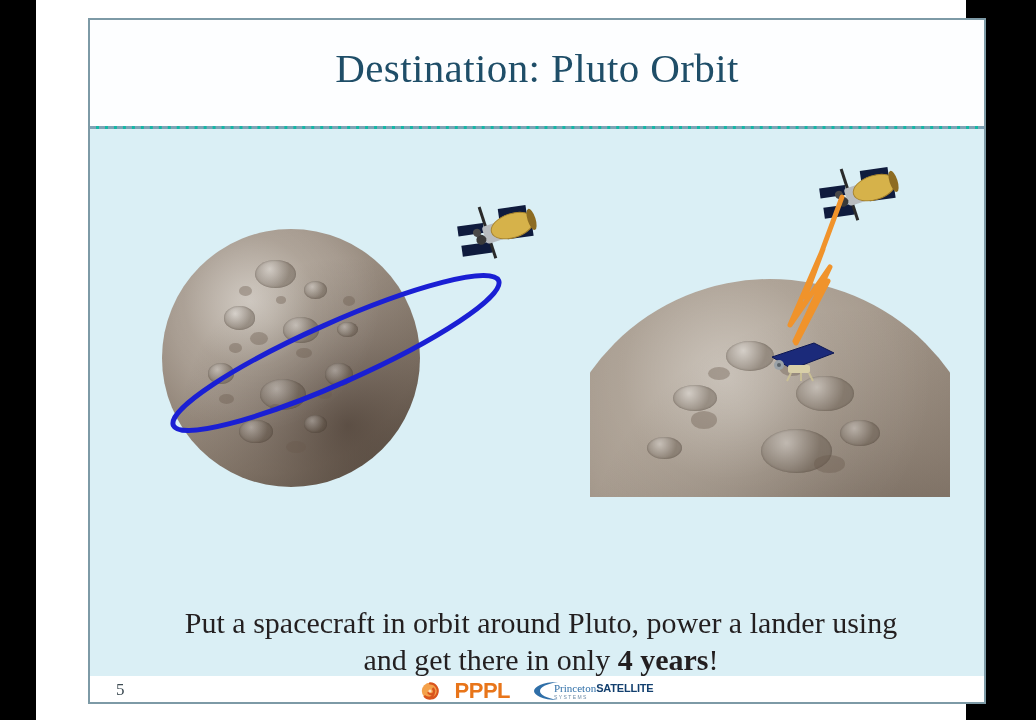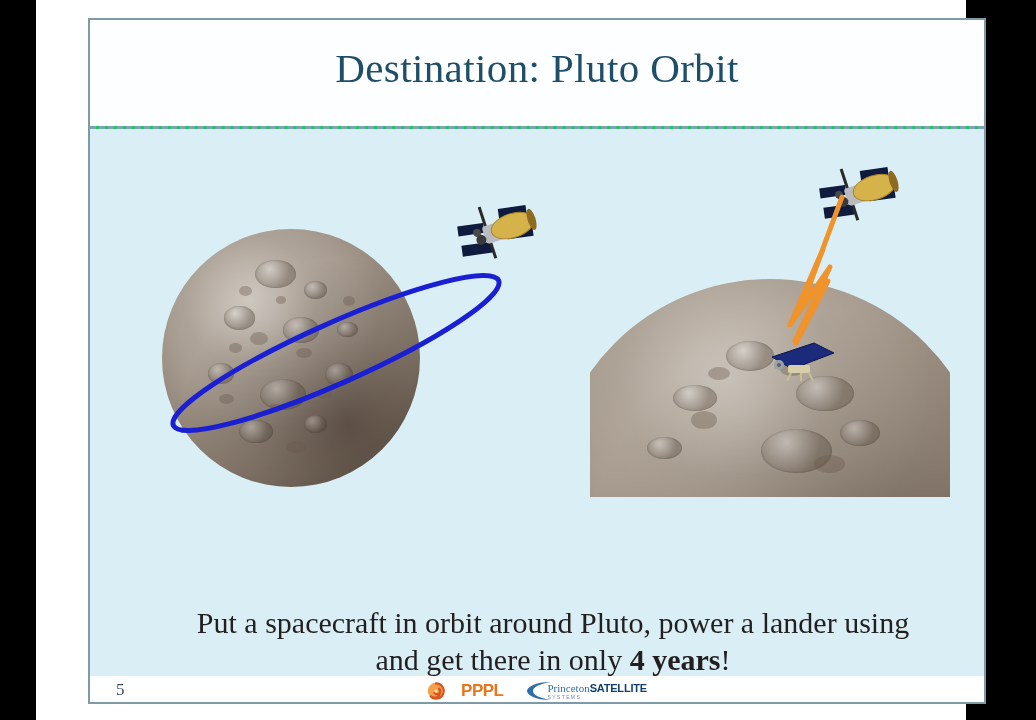--- a/index.html
+++ b/index.html
@@ -34,21 +34,21 @@
 
   
   #slide {
     position: absolute;
     left: 52px;
     top: 18px;
     width: 898px;
     height: 686px;
     box-sizing: border-box;
     border: 2px solid #7d9aa6;
-    background: #22c55e;
+    background: #14b8a6;
     overflow: hidden;
   }
 
   
   #header {
     position: absolute;
     left: 0;
     top: 0;
     width: 100%;
     height: 106px;
@@ -175,21 +175,21 @@
 
   .laser-svg {
     position: absolute;
     overflow: visible;
     pointer-events: none;
   }
 
   
   #caption {
     position: absolute;
-    left: 16px;
+    left: 4px;
     top: 475px;
     width: 100%;
     text-align: center;
     font-family: "Liberation Serif", serif;
     font-size: 30px;
     line-height: 37px;
     color: #231f20;
   }
   #caption .ln { display: block; white-space: nowrap; }
   #caption b { font-weight: 700; }
@@ -222,21 +222,21 @@
     display: flex;
     justify-content: center;
     align-items: center;
     gap: 22px;
   }
 
   .logo { display: flex; align-items: center; }
 
   .pppl-text {
     font-family: "Liberation Sans", sans-serif;
-    font-size: 17px;
+    font-size: 22px;
     font-weight: 700;
     color: #e8751a;
     letter-spacing: -0.5px;
     margin-left: 16px;
   }
 
   .pss-words {
     display: flex;
     flex-direction: column;
     line-height: 1;

